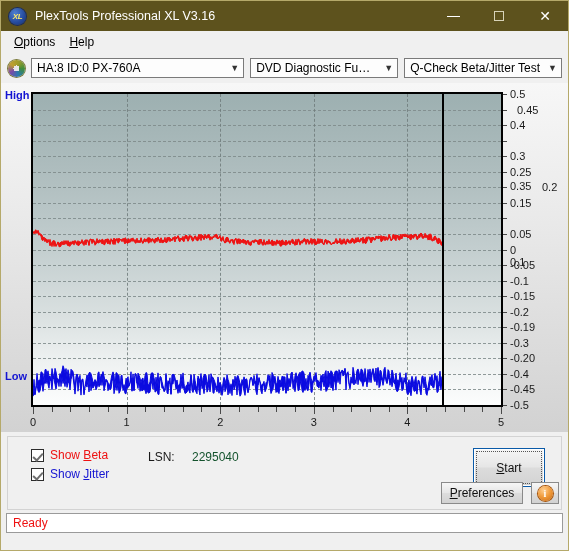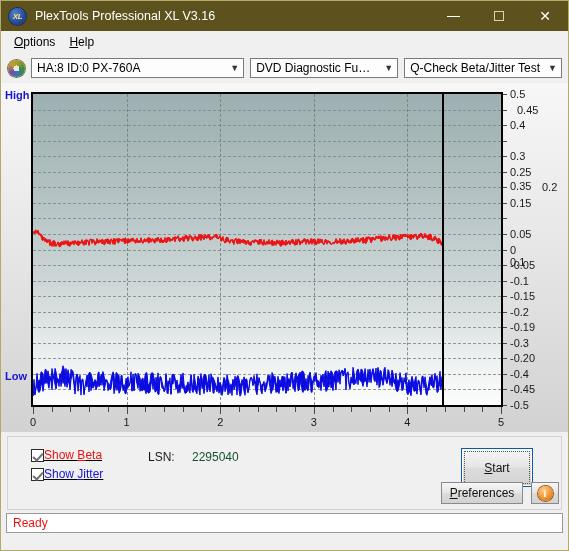--- a/index.html
+++ b/index.html
@@ -250,22 +250,22 @@
     border: 1px solid #d3d3d3;
     background: #f0f0f0;
     height: 72px;
     position: relative;
     flex: 0 0 auto;
   }
   .cb-row {
     position: absolute;
     display: flex;
     align-items: center;
+    gap: 6px;
     left: 23px;
-    text-decoration: underline;
   }
   #cb-beta-row  { top: 11px; }
   #cb-jitter-row{ top: 30px; }
   .checkbox {
     width: 13px; height: 13px;
     border: 1px solid #2b2b2b;
     background: #ffffff;
     box-sizing: border-box;
     position: relative;
     flex: 0 0 auto;
@@ -304,21 +304,21 @@
     font-size: 12px;
     color: #101010;
     display: flex;
     align-items: center;
     justify-content: center;
     box-sizing: border-box;
     font-family: "Liberation Sans", sans-serif;
   }
   .btn u { text-decoration: underline; }
   #btn-start {
-    left: 453px; top: 11px;
+    left: 465px; top: 11px;
     width: 72px; height: 39px;
     border: 1px solid #0a5aa8;
     box-shadow: inset 0 0 0 1px #ffffff;
   }
   #btn-start .focus-ring {
     position: absolute;
     left: 2px; right: 2px; top: 2px; bottom: 2px;
     border: 1px dotted #555;
     pointer-events: none;
   }

